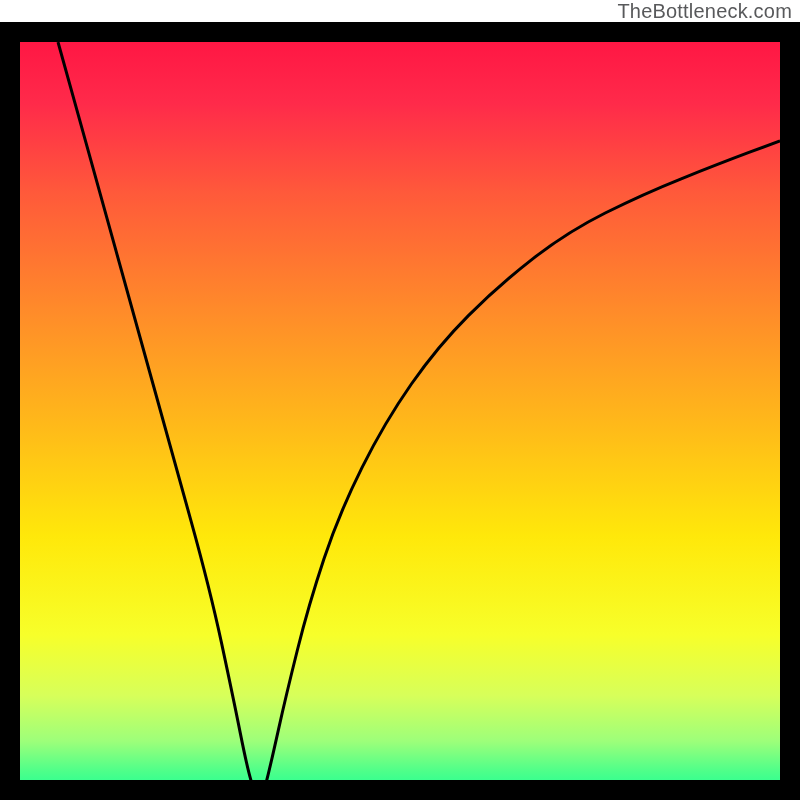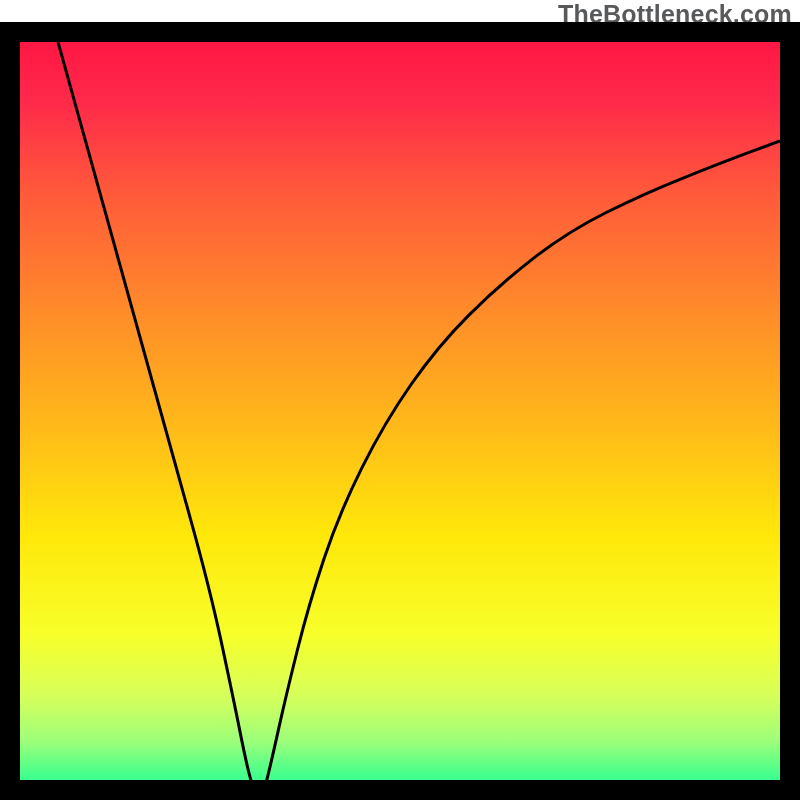--- a/index.html
+++ b/index.html
@@ -24,22 +24,22 @@
   .plot-area {
     position: absolute;
     overflow: hidden;
   }
   .gradient {
     position: absolute;
     inset: 0;
   }
   .watermark {
     position: absolute;
-    font-size: 25px;
-    font-weight: 700;
+    font-size: 20px;
+    font-weight: 400;
     color: #58595b;
     letter-spacing: 0.2px;
   }
   svg.curve {
     position: absolute;
     inset: 0;
   }
 </style>
 </head>
 <body>

